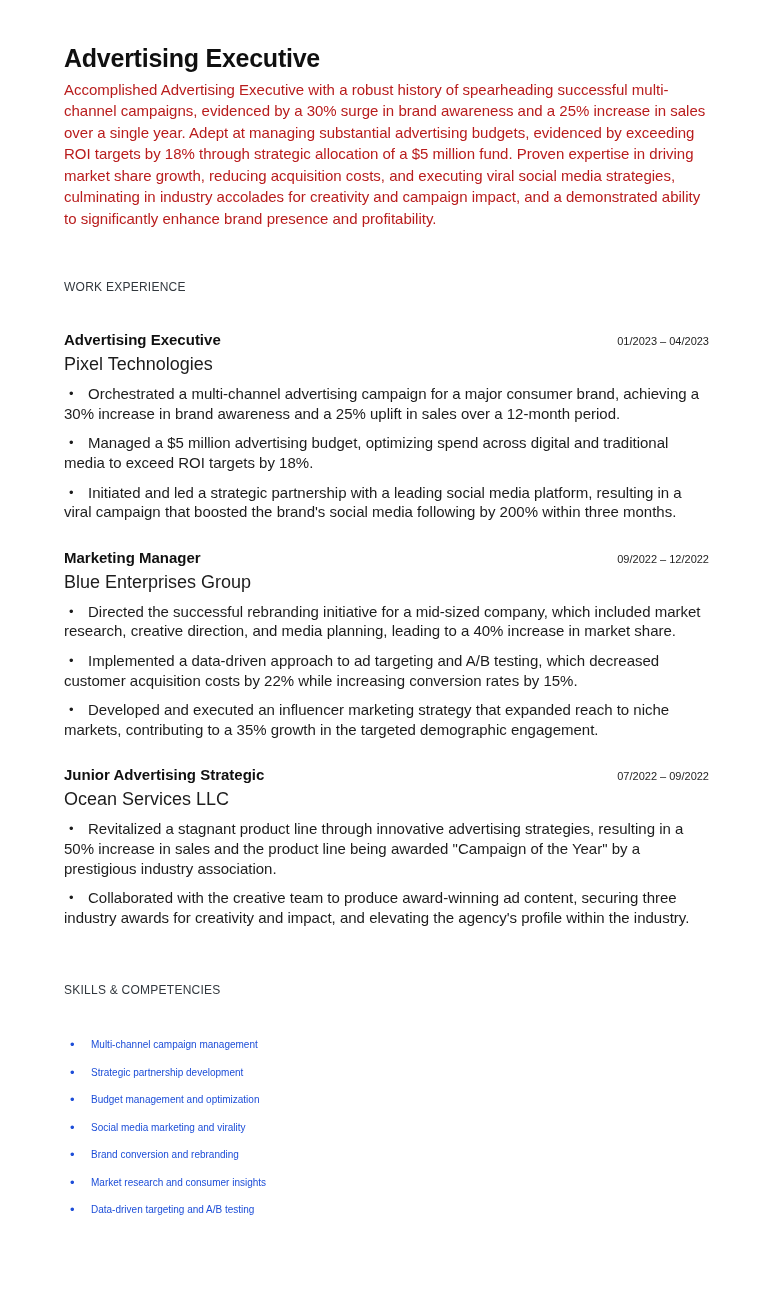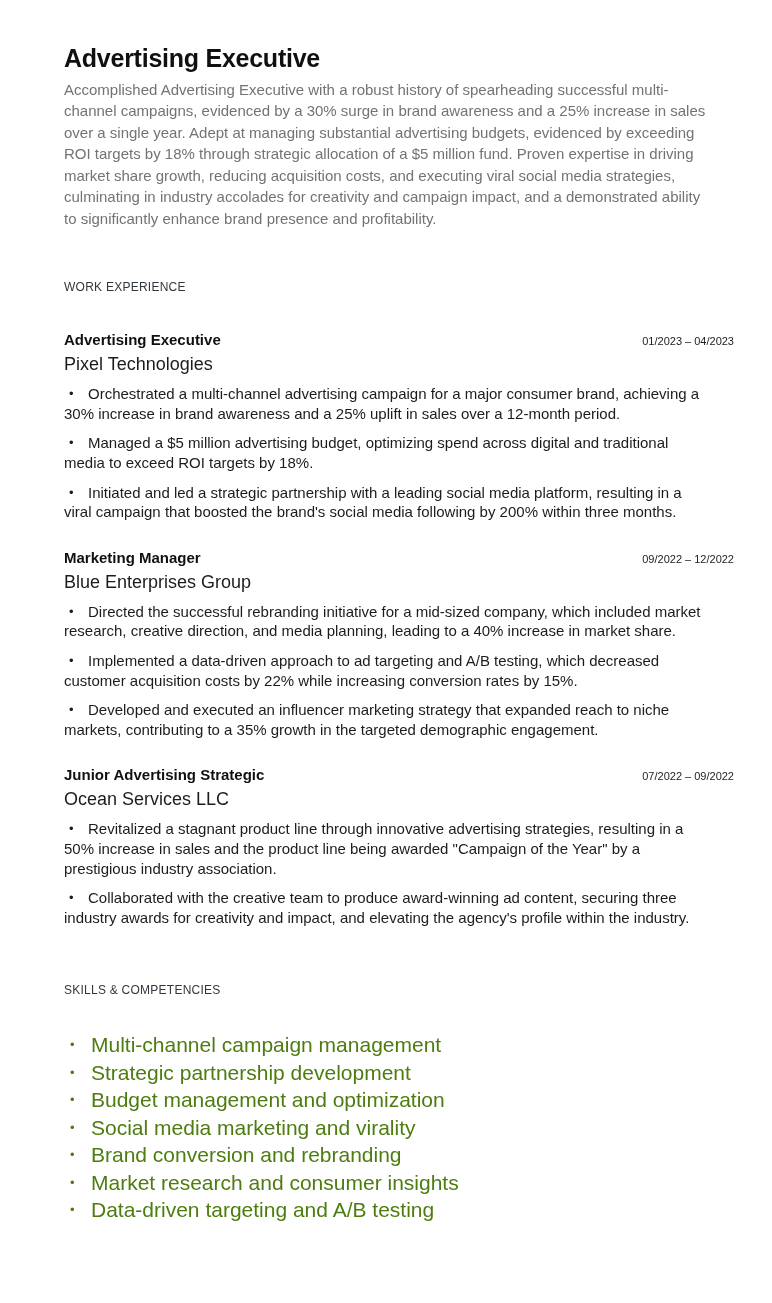--- a/index.html
+++ b/index.html
@@ -15,38 +15,38 @@
     color: #1c1c1c;
     -webkit-font-smoothing: antialiased;
   }
 
   .page {
     position: relative;
     width: 772px;
     height: 1303px;
     background: #ffffff;
     box-sizing: border-box;
-    padding: 44px 37px 0 64px;
+    padding: 44px 62px 0 64px;
   }
 
   
   .doc-title {
     font-size: 25px;
     font-weight: bold;
     letter-spacing: -0.25px;
     line-height: 1.15;
     margin: 0 0 6px 0;
     color: #101010;
   }
 
   .summary {
     font-size: 15px;
     line-height: 21.5px;
     margin: 0;
-    color: #737373;
+    color: #b91c1c;
     max-width: 648px;
   }
 
   
   .section-header {
     font-size: 12px;
     letter-spacing: 0.25px;
     color: #31373d;
     text-transform: uppercase;
     font-weight: normal;
@@ -116,23 +116,23 @@
   }
 
   
   .skills {
     list-style: none;
     margin: 38px 0 0 0;
     padding: 0;
   }
   .skills li {
     position: relative;
-    font-size: 21px;
-    line-height: 20px;
-    color: #4d7c0f;
+    font-size: 10px;
+    line-height: 20px;
+    color: #1d4ed8;
     padding-left: 27px;
     margin-bottom: 7.5px;
   }
   .skills li::before {
     content: "\2022";
     position: absolute;
     left: 6px;
     top: 0;
     font-size: 13px;
     line-height: 20px;

